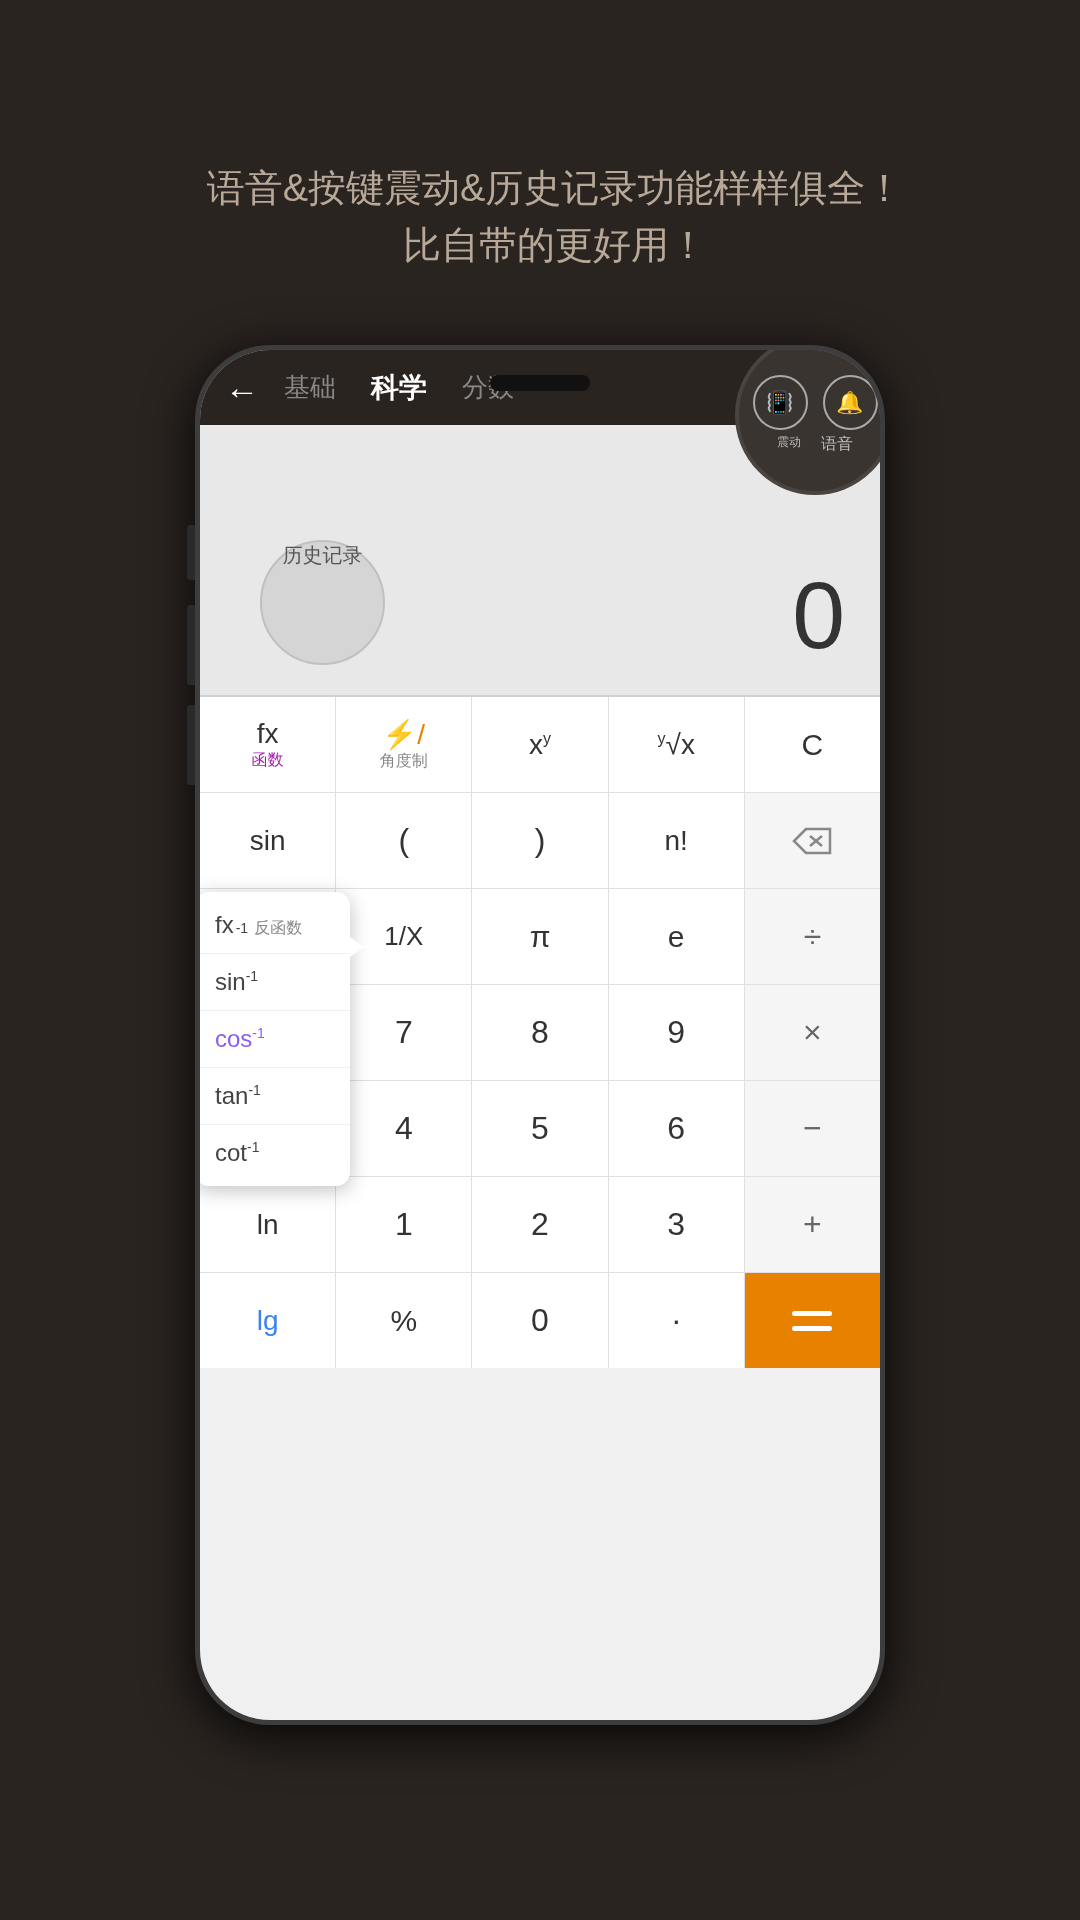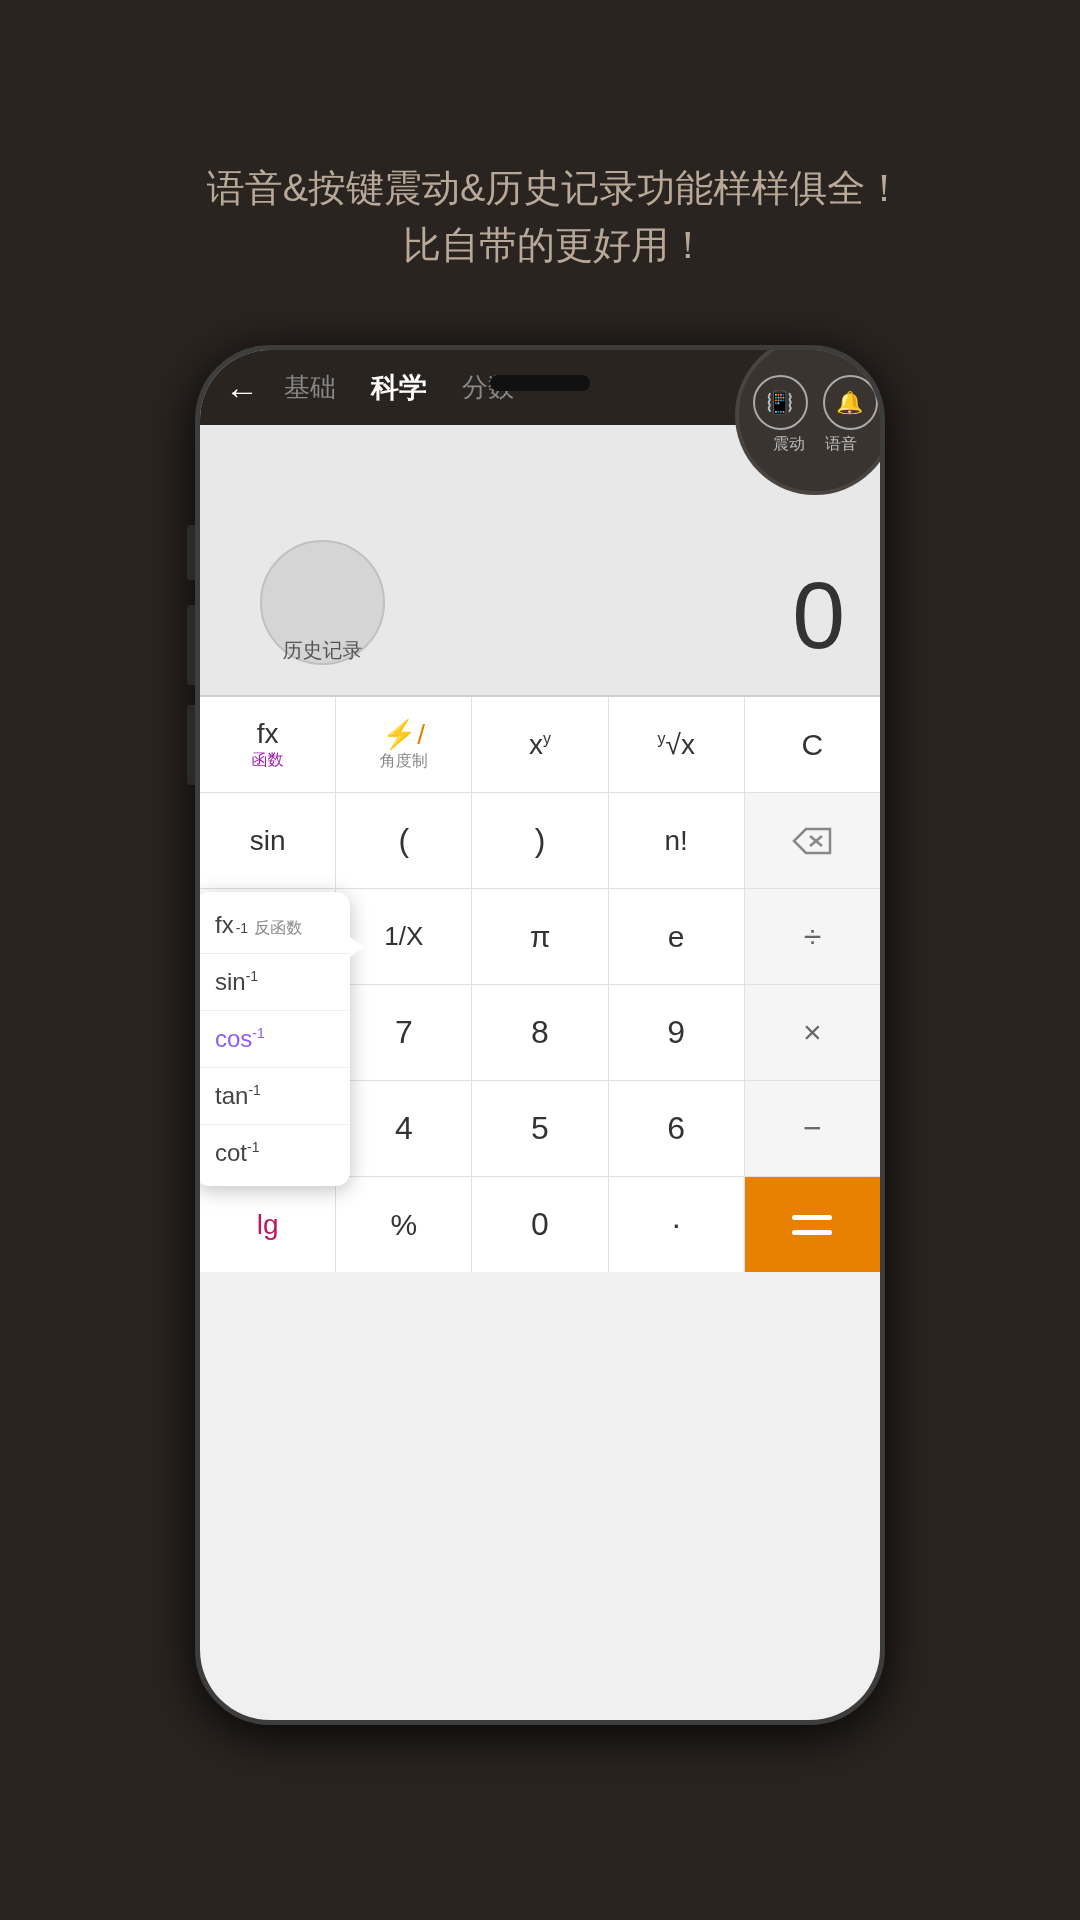--- a/index.html
+++ b/index.html
@@ -55,30 +55,30 @@
           <div style="position:absolute;right:-15px;top:-15px;width:160px;height:160px;background:#3a3430;border-radius:50%;border:4px solid #4a4440;display:flex;flex-direction:column;align-items:center;justify-content:center;gap:4px;z-index:10;">
             <div style="display:flex;gap:15px;">
               <div style="width:55px;height:55px;border:2px solid #aaa;border-radius:50%;display:flex;align-items:center;justify-content:center;cursor:pointer;">
                 <span style="font-size:22px;color:white;">📳</span>
               </div>
               <div style="width:55px;height:55px;border:2px solid #aaa;border-radius:50%;display:flex;align-items:center;justify-content:center;cursor:pointer;">
                 <span style="font-size:22px;color:white;">🔔</span>
               </div>
             </div>
             <div style="display:flex;gap:20px;">
-              <span style="font-size:16px;color:#bbb;">震动</span>
+              <span style="font-size:12px;color:#bbb;">震动</span>
               <span style="font-size:16px;color:#bbb;">语音</span>
             </div>
           </div>
         </div>
 
         <div style="background:#e8e8e8;height:270px;position:relative;display:flex;align-items:flex-end;justify-content:flex-end;padding:20px 35px 25px;">
           <span style="font-size:95px;color:#333;font-weight:300;">0</span>
 
-          <div style="position:absolute;left:60px;bottom:30px;width:125px;height:125px;background:#d5d5d5;border-radius:50%;display:flex;align-items:flex-end;justify-content:center;font-size:20px;color:#555;cursor:pointer;border:2px solid #c0c0c0;text-align:center;line-height:1.3;">
+          <div style="position:absolute;left:60px;bottom:30px;width:125px;height:125px;background:#d5d5d5;border-radius:50%;display:flex;align-items:flex-start;justify-content:center;font-size:20px;color:#555;cursor:pointer;border:2px solid #c0c0c0;text-align:center;line-height:1.3;">
             <span>历史记录</span>
           </div>
         </div>
 
         <div style="height:2px;background:#d0d0d0;"></div>
 
         <div style="position:relative;background:white;">
 
           <div style="position:absolute;left:-5px;top:195px;background:white;border-radius:14px;box-shadow:0 4px 20px rgba(0,0,0,0.25);width:155px;z-index:50;padding:5px 0;">
             <div style="padding:14px 20px;font-size:24px;color:#444;border-bottom:1px solid #f0f0f0;cursor:pointer;display:flex;align-items:baseline;gap:2px;">
@@ -191,23 +191,40 @@
               <span>5</span>
             </div>
             <div style="flex:1;height:95px;display:flex;align-items:center;justify-content:center;font-size:32px;color:#333;border-right:1px solid #e0e0e0;cursor:pointer;">
               <span>6</span>
             </div>
             <div style="flex:1;height:95px;display:flex;align-items:center;justify-content:center;font-size:32px;color:#666;background:#f5f5f5;cursor:pointer;">
               <span>−</span>
             </div>
           </div>
 
+          <div style="display:flex;border-bottom:1px solid #e0e0e0;">
+            <div style="flex:1;height:95px;display:flex;align-items:center;justify-content:center;font-size:28px;color:#333;border-right:1px solid #e0e0e0;cursor:pointer;">
+              <span>ln</span>
+            </div>
+            <div style="flex:1;height:95px;display:flex;align-items:center;justify-content:center;font-size:32px;color:#333;border-right:1px solid #e0e0e0;cursor:pointer;">
+              <span>1</span>
+            </div>
+            <div style="flex:1;height:95px;display:flex;align-items:center;justify-content:center;font-size:32px;color:#333;border-right:1px solid #e0e0e0;cursor:pointer;">
+              <span>2</span>
+            </div>
+            <div style="flex:1;height:95px;display:flex;align-items:center;justify-content:center;font-size:32px;color:#333;border-right:1px solid #e0e0e0;cursor:pointer;">
+              <span>3</span>
+            </div>
+            <div style="flex:1;height:95px;display:flex;align-items:center;justify-content:center;font-size:32px;color:#666;background:#f5f5f5;cursor:pointer;">
+              <span>+</span>
+            </div>
+          </div>
 
           <div style="display:flex;">
-            <div style="flex:1;height:95px;display:flex;align-items:center;justify-content:center;font-size:28px;color:#be185d;border-right:1px solid #e0e0e0;cursor:pointer;">
+            <div style="flex:1;height:95px;display:flex;align-items:center;justify-content:center;font-size:28px;color:#3b82f6;border-right:1px solid #e0e0e0;cursor:pointer;">
               <span>lg</span>
             </div>
             <div style="flex:1;height:95px;display:flex;align-items:center;justify-content:center;font-size:30px;color:#333;border-right:1px solid #e0e0e0;cursor:pointer;">
               <span>%</span>
             </div>
             <div style="flex:1;height:95px;display:flex;align-items:center;justify-content:center;font-size:32px;color:#333;border-right:1px solid #e0e0e0;cursor:pointer;">
               <span>0</span>
             </div>
             <div style="flex:1;height:95px;display:flex;align-items:center;justify-content:center;font-size:32px;color:#333;border-right:1px solid #e0e0e0;cursor:pointer;">
               <span>·</span>

